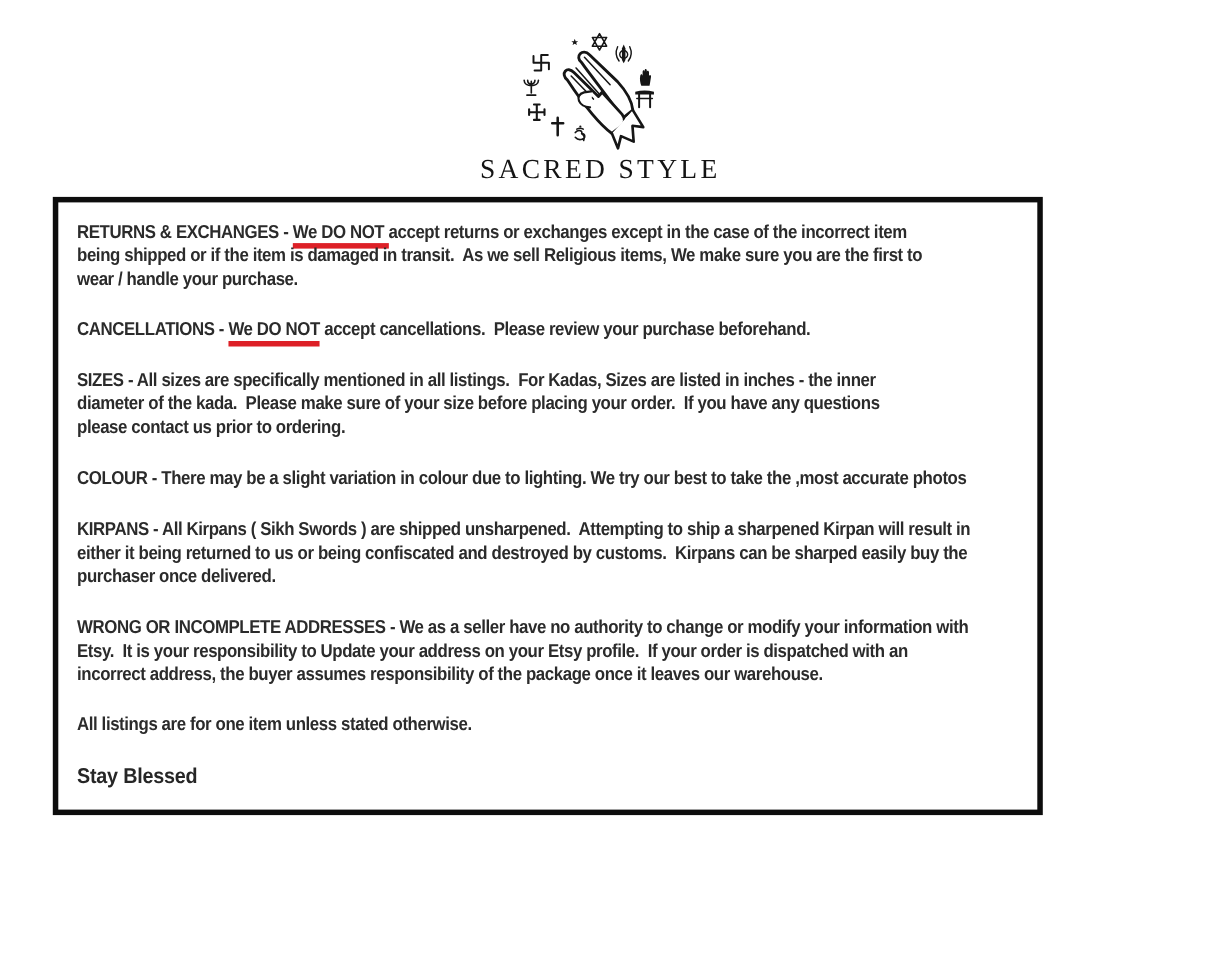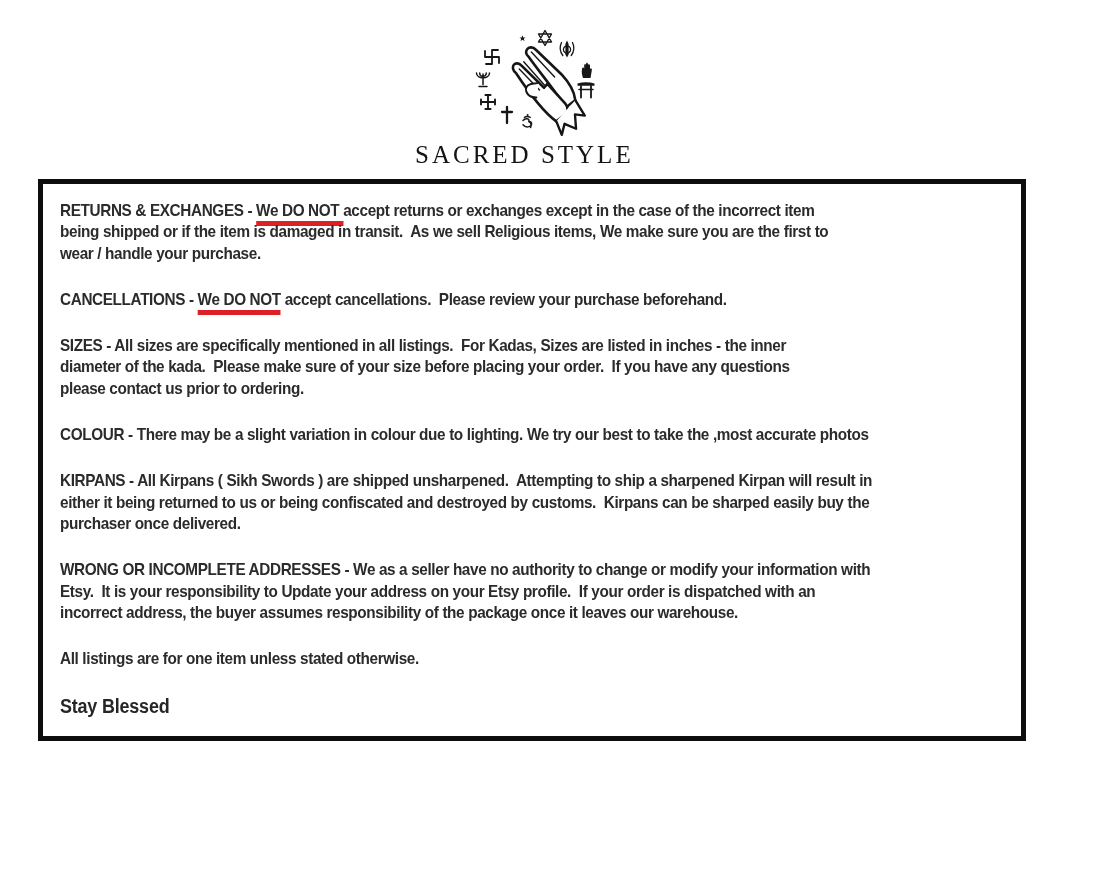--- a/index.html
+++ b/index.html
@@ -1,26 +1,26 @@
 <!DOCTYPE html>
 <html><head>
 <meta charset="utf-8">
 <style>
   html,body{margin:0;padding:0;background:#ffffff;}
   .page{position:relative;width:1115px;height:883px;background:#ffffff;overflow:hidden;
         font-family:"Liberation Sans",sans-serif;}
 
   
-  .logo{position:absolute;left:415px;top:12px;width:240px;text-align:left;}
+  .logo{position:absolute;left:415px;top:12px;width:240px;text-align:right;}
   .logo svg{display:block;margin:0 auto;}
   .wordmark{margin:2px 0 0 0;font-family:"Liberation Serif",serif;font-weight:400;
             font-size:25px;letter-spacing:3px;color:#141414;white-space:nowrap;line-height:1;}
 
   
-  .policy-box{position:absolute;left:38px;top:179px;width:988px;box-sizing:border-box;
+  .policy-box{position:absolute;left:48px;top:179px;width:900px;box-sizing:border-box;
               border:5px solid #0d0d0d;background:#ffffff;padding:16px 17px 18px 17px;}
   .para{margin:0 0 25px 0;font-weight:bold;font-size:17px;line-height:21.3px;color:#2b2b2b;
         white-space:pre;letter-spacing:-0.4px;transform:scaleX(0.9);transform-origin:0 0;}
   .red-u{border-bottom:5px solid #dd2027;padding-bottom:1px;}
   .red-u:empty{display:none;}
   .signoff{margin:0;font-weight:bold;font-size:19.5px;line-height:24px;color:#262626;
            letter-spacing:-0.2px;transform:scaleX(0.92);transform-origin:0 0;}
 </style>
 </head>
 <body>

